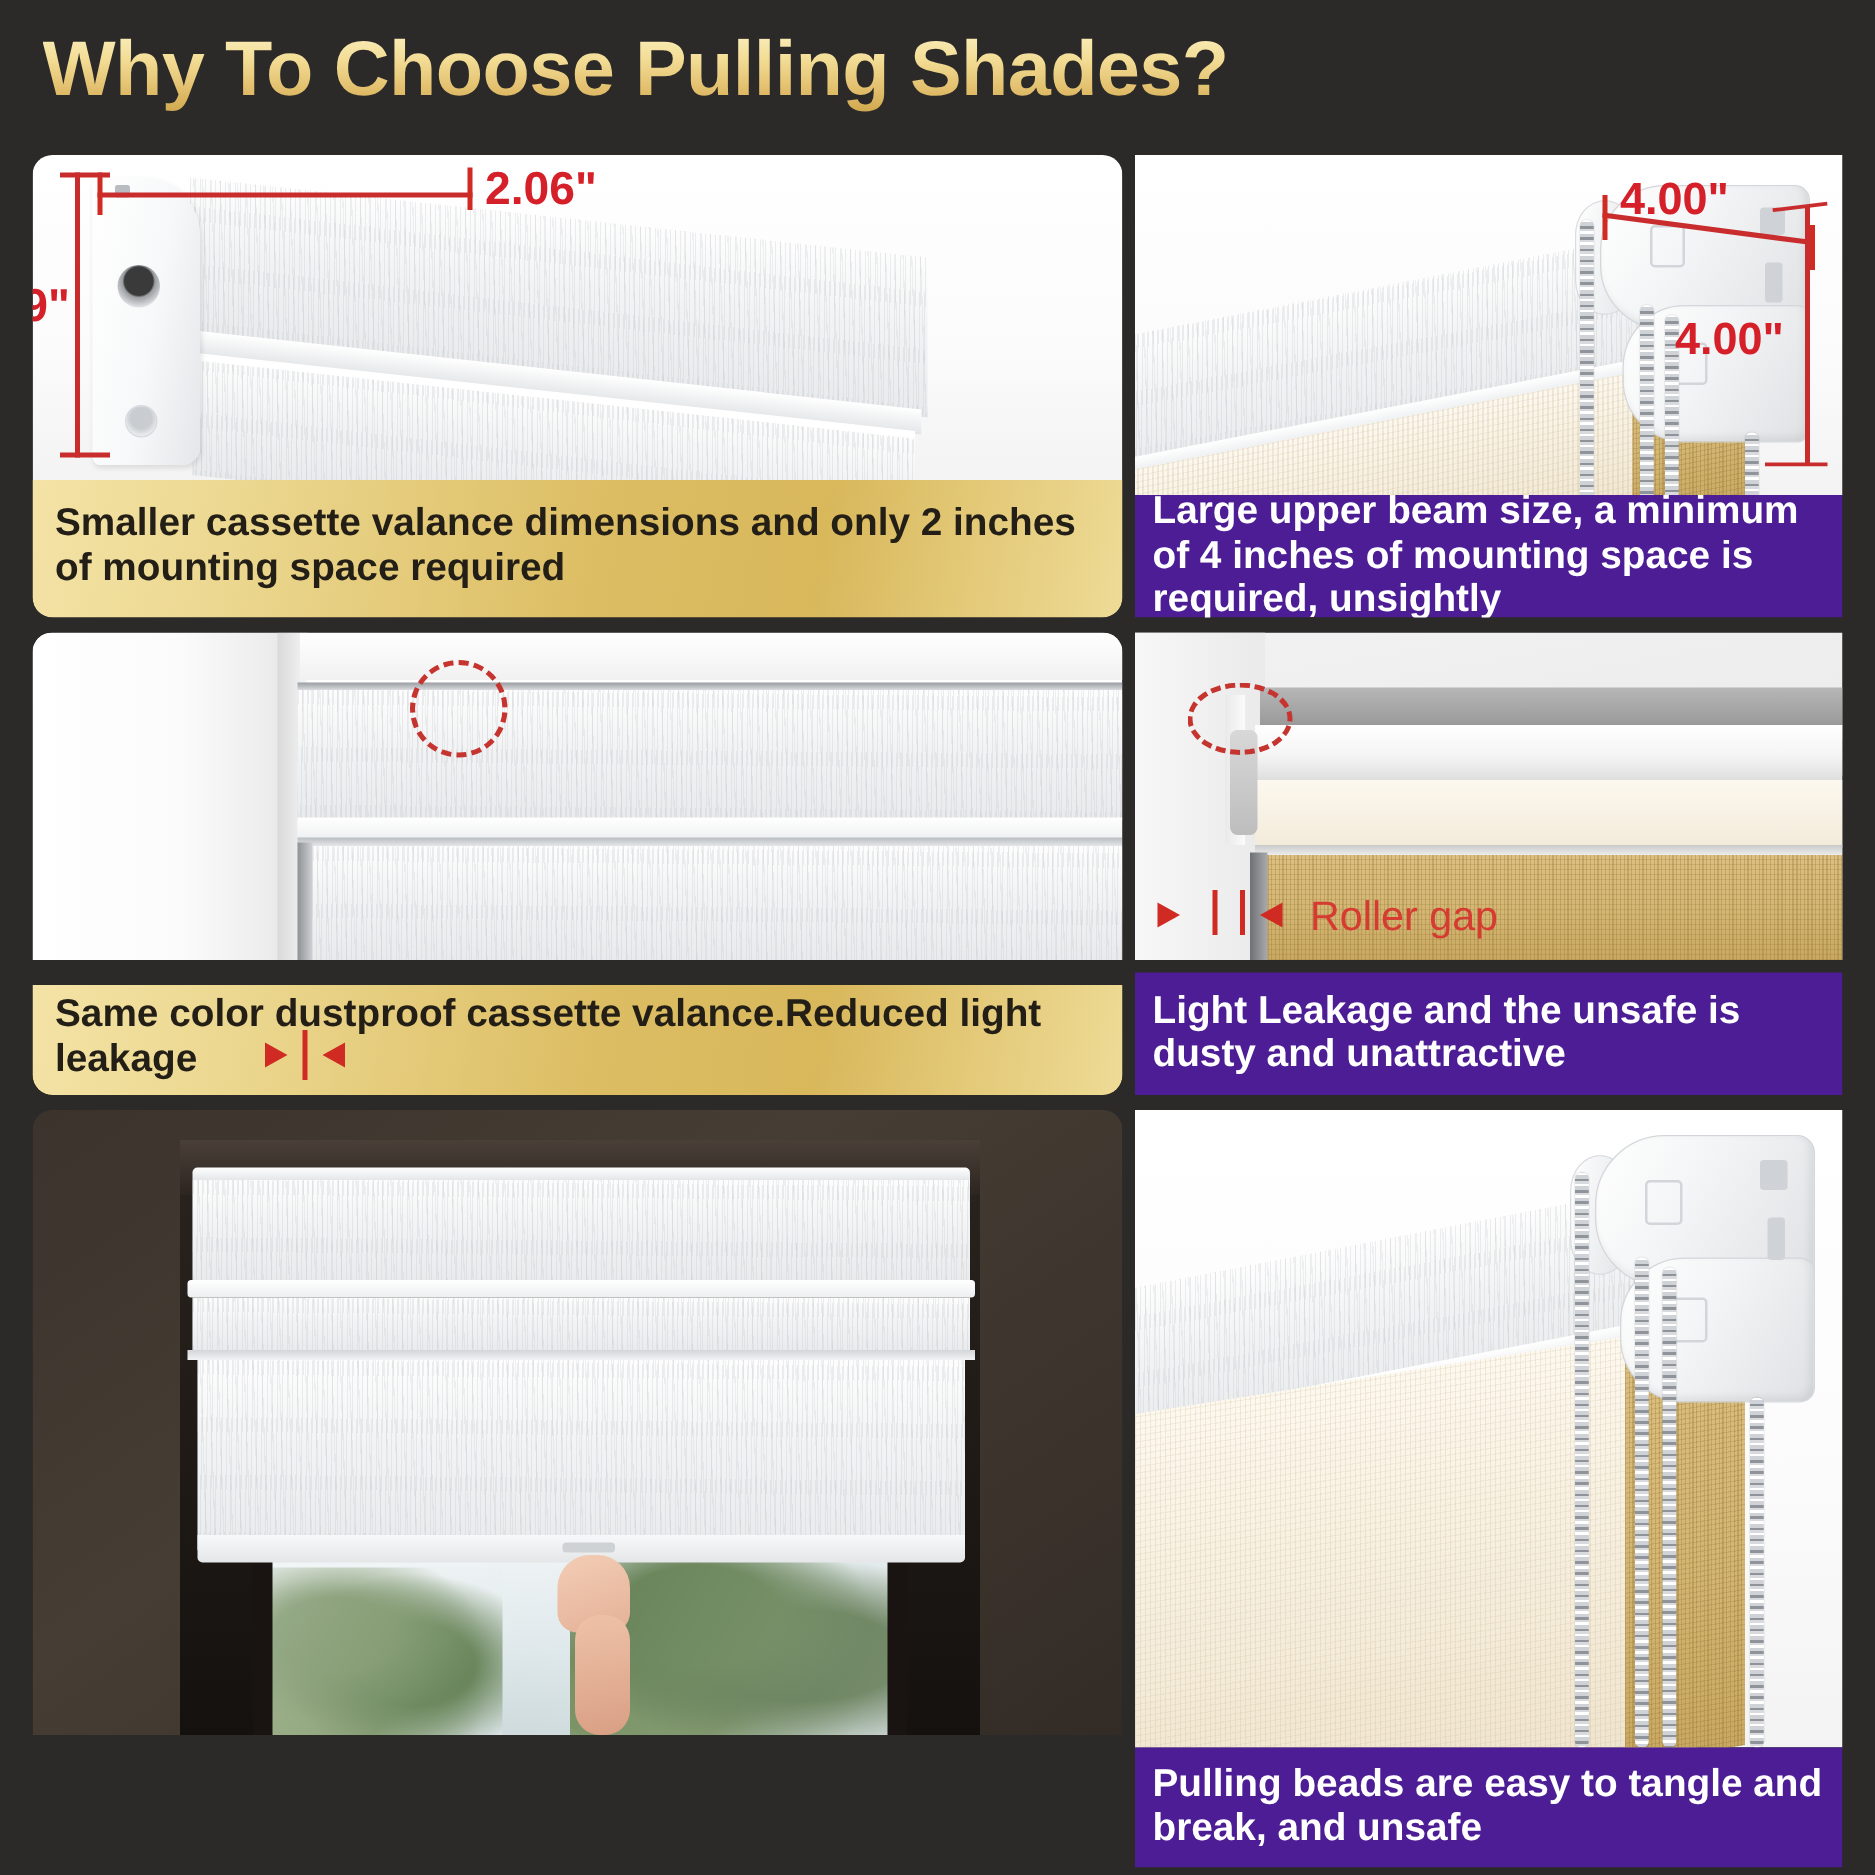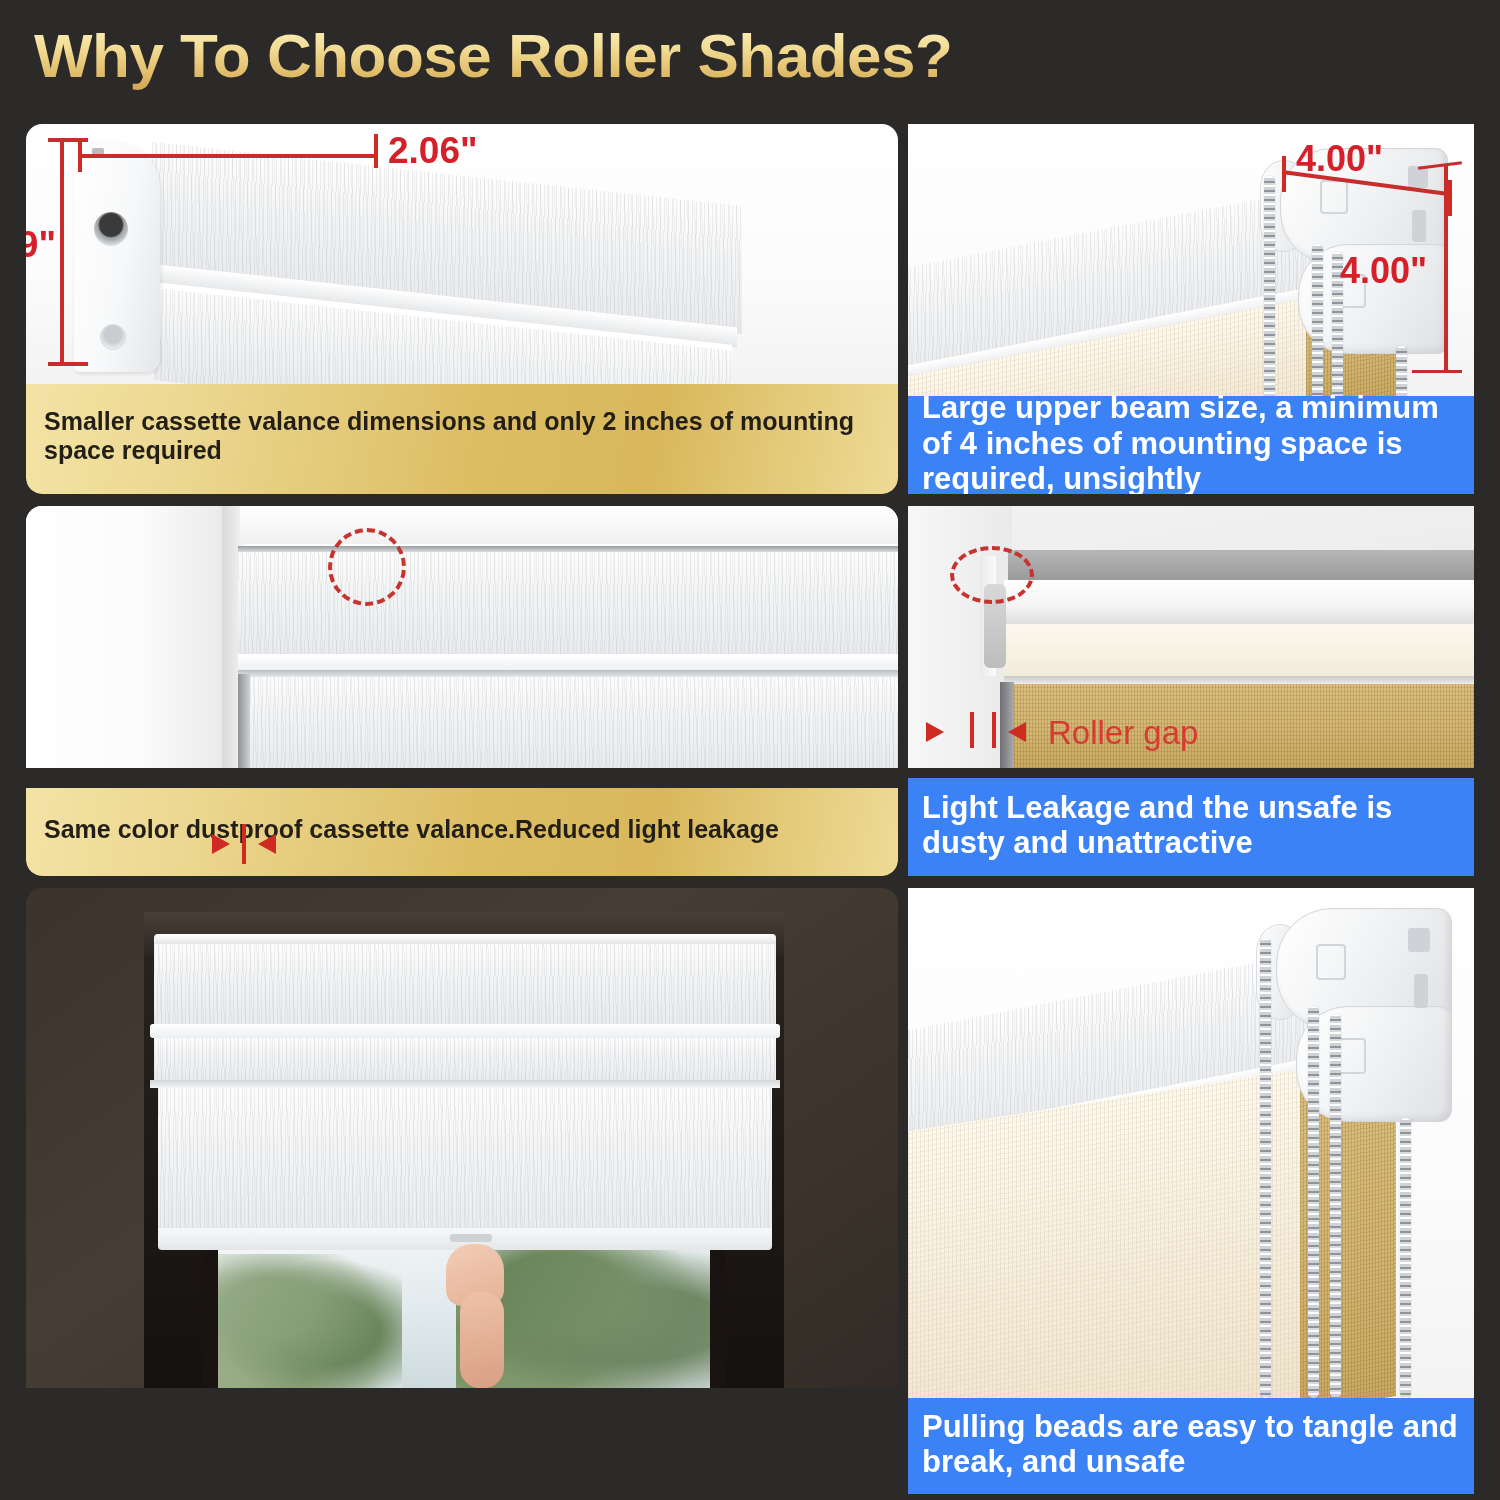--- a/index.html
+++ b/index.html
@@ -31,22 +31,22 @@
 
   .photo { position:absolute; left:0; top:0; right:0; overflow:hidden; }
 
   
   .caption { position:absolute; left:0; right:0; bottom:0; display:flex; align-items:center; }
   .caption.gold {
     background:linear-gradient(100deg,#f4e3a6 0%,#ecd891 18%,#dcbd63 52%,#d9b85c 72%,#eedb96 100%);
     border-radius:0 0 16px 16px;
     padding:8px 18px 14px 18px;
   }
-  .caption.gold .ctext { color:#231f16; font-weight:bold; font-size:25px; line-height:1.15; }
-  .caption.gray { background:#3b82f6; padding:6px 14px 10px 14px; }
+  .caption.gold .ctext { color:#231f16; font-weight:bold; font-size:31px; line-height:1.15; }
+  .caption.gray { background:#4c1d95; padding:6px 14px 10px 14px; }
   .caption.gray .ctext { color:#ffffff; font-weight:bold; font-size:31px; line-height:1.13; }
 
   
   .wall-white { position:absolute; inset:0; background:linear-gradient(180deg,#ffffff 0%,#fbfbfb 60%,#f3f3f3 100%); }
   .wall-soft  { position:absolute; inset:0; background:linear-gradient(170deg,#f2f2f2 0%,#ececec 45%,#e6e6e6 100%); }
 
   
   .fabric-white {
     background:
       repeating-linear-gradient(91deg, rgba(195,198,202,.30) 0 1px, rgba(255,255,255,0) 1px 4px),
@@ -90,21 +90,21 @@
     background:linear-gradient(120deg,#ffffff 0%,#f4f5f6 40%,#dfe1e4 100%);
     border:1px solid #d3d6da; border-radius:14px;
     box-shadow:inset -3px -3px 7px rgba(0,0,0,.08);
   }
   .slot { position:absolute; background:#cfd2d6; border-radius:3px; }
 </style>
 </head>
 <body>
 
 <div class="title-bar">
-  <div class="title">Why To Choose Roller Shades?</div>
+  <div class="title">Why To Choose Pulling Shades?</div>
 </div>
 
 <div class="grid">
 
   <div class="panel left" style="left:26px; top:6px; width:872px; height:370px;">
     <div class="photo" style="height:260px;">
       <div class="wall-white"></div>
 
       <div style="position:absolute; left:126px; top:18px; width:590px; height:128px;
                   transform:skewY(6.2deg); transform-origin:left top;" class="fabric-white"></div>

